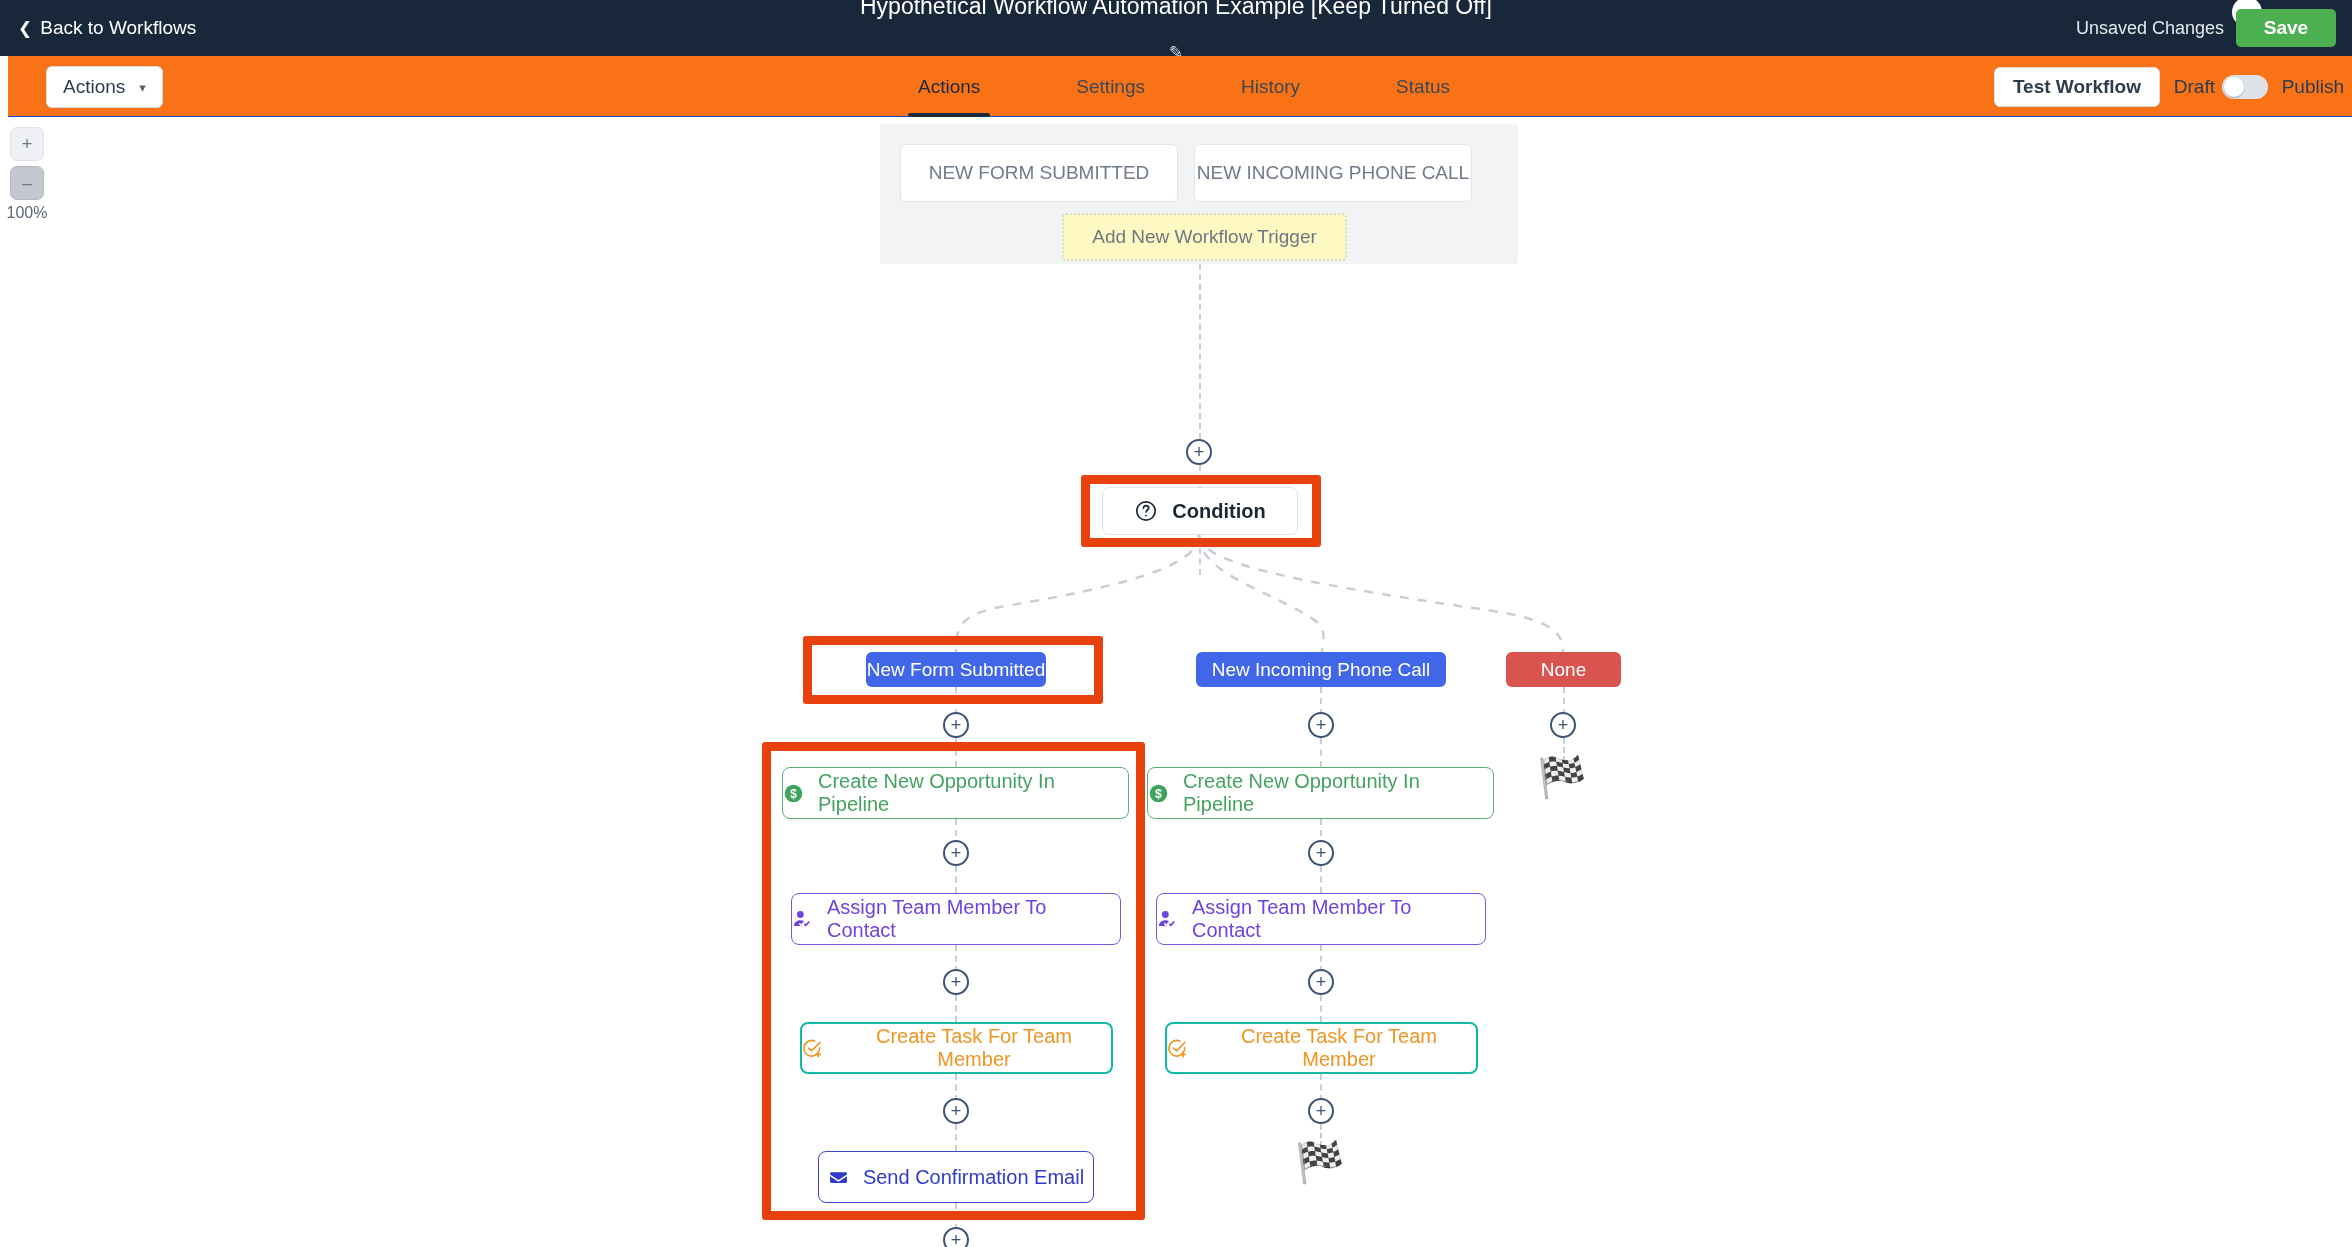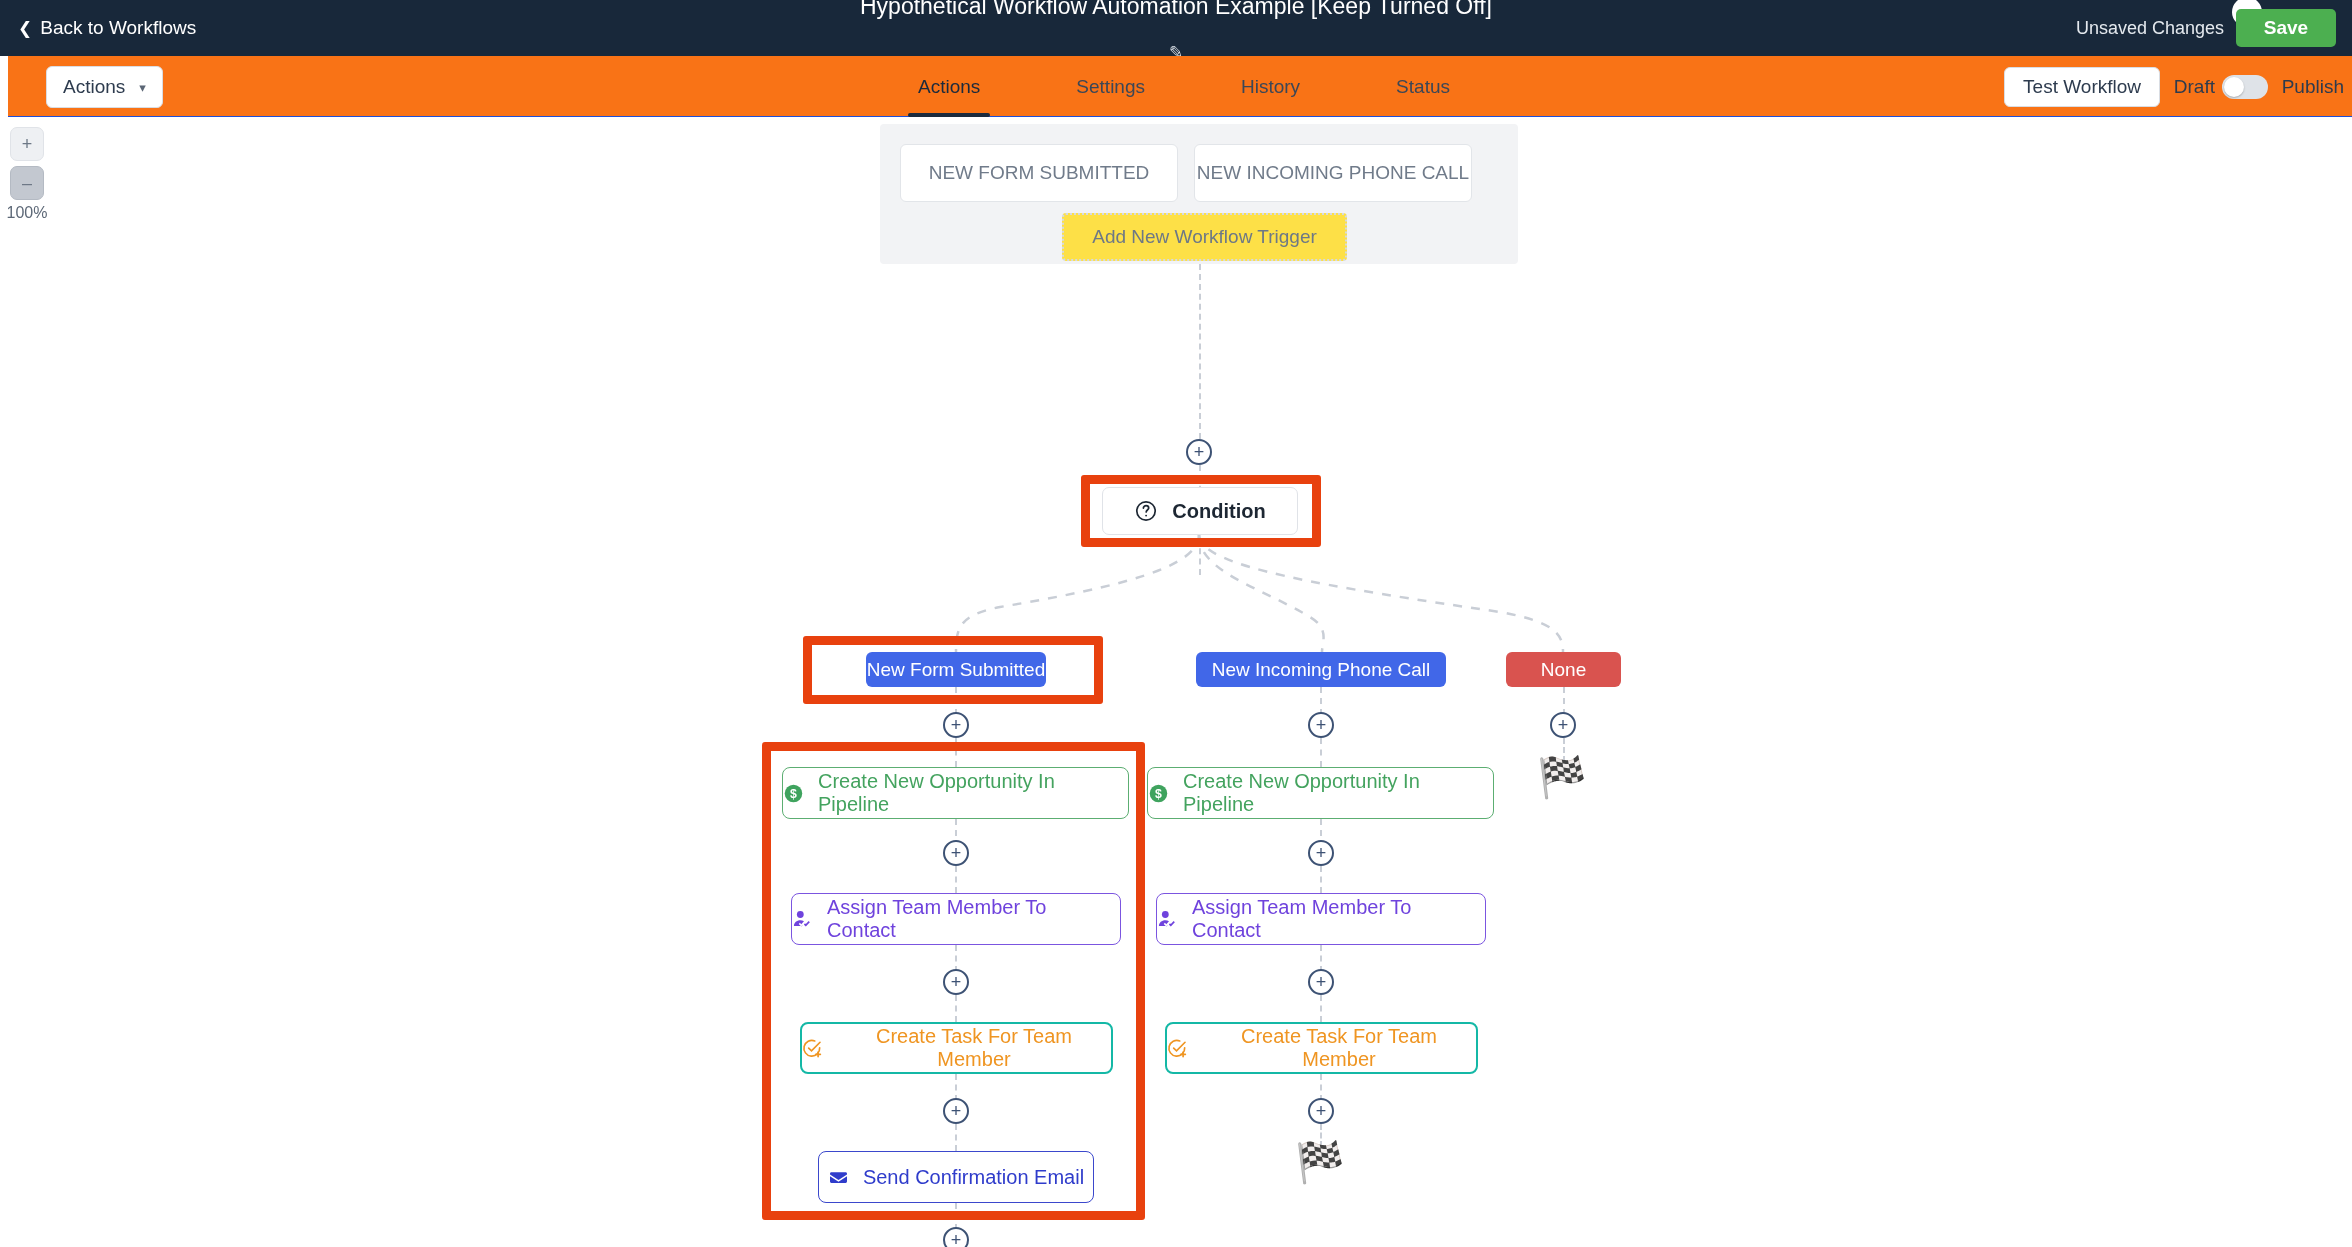--- a/index.html
+++ b/index.html
@@ -77,21 +77,21 @@
   .tab.active { color: #1b2a3d; font-weight: normal; }
   .tab.active::after {
     content: ""; position: absolute; left: 38px; right: 38px; bottom: 0;
     height: 4px; background: #1b2a3d; border-radius: 2px;
   }
   .test-btn {
     position: absolute; right: 200px; top: 11px;
     height: 40px; padding: 0 18px;
     background: #ffffff; border: 1px solid #d9dde3; border-radius: 6px;
     display: flex; align-items: center;
-    font-size: 19px; color: #2d3b4e; cursor: pointer;
+    font-size: 19px; color: #2d3b4e; cursor: pointer; font-weight: bold;
   }
   .draft-label {
     position: absolute; right: 145px; top: 0; height: 61px;
     display: flex; align-items: center; font-size: 19px; color: #2d3b4e;
   }
   .toggle {
     position: absolute; right: 92px; top: 19px;
     width: 46px; height: 24px; border-radius: 12px;
     background: #dfe3e8; cursor: pointer;
   }
@@ -132,21 +132,21 @@
   }
   .trigger-row { position: absolute; left: 20px; top: 20px; display: flex; gap: 16px; }
   .trigger-chip {
     width: 278px; height: 58px; background: #ffffff;
     border: 1px solid #e2e5e9; border-radius: 6px;
     display: flex; align-items: center; justify-content: center;
     font-size: 19px; color: #707b8a; cursor: pointer;
   }
   .add-trigger {
     position: absolute; left: 182px; top: 89px;
-    width: 285px; height: 48px; background: #fde047;
+    width: 285px; height: 48px; background: #fef9c3;
     border: 2px dotted #d6dae0; border-radius: 4px;
     display: flex; align-items: center; justify-content: center;
     font-size: 19px; color: #6d7886; cursor: pointer;
   }
 
   
   .vline {
     position: absolute; width: 0;
     border-left: 2px dashed #c9ced6;
   }

